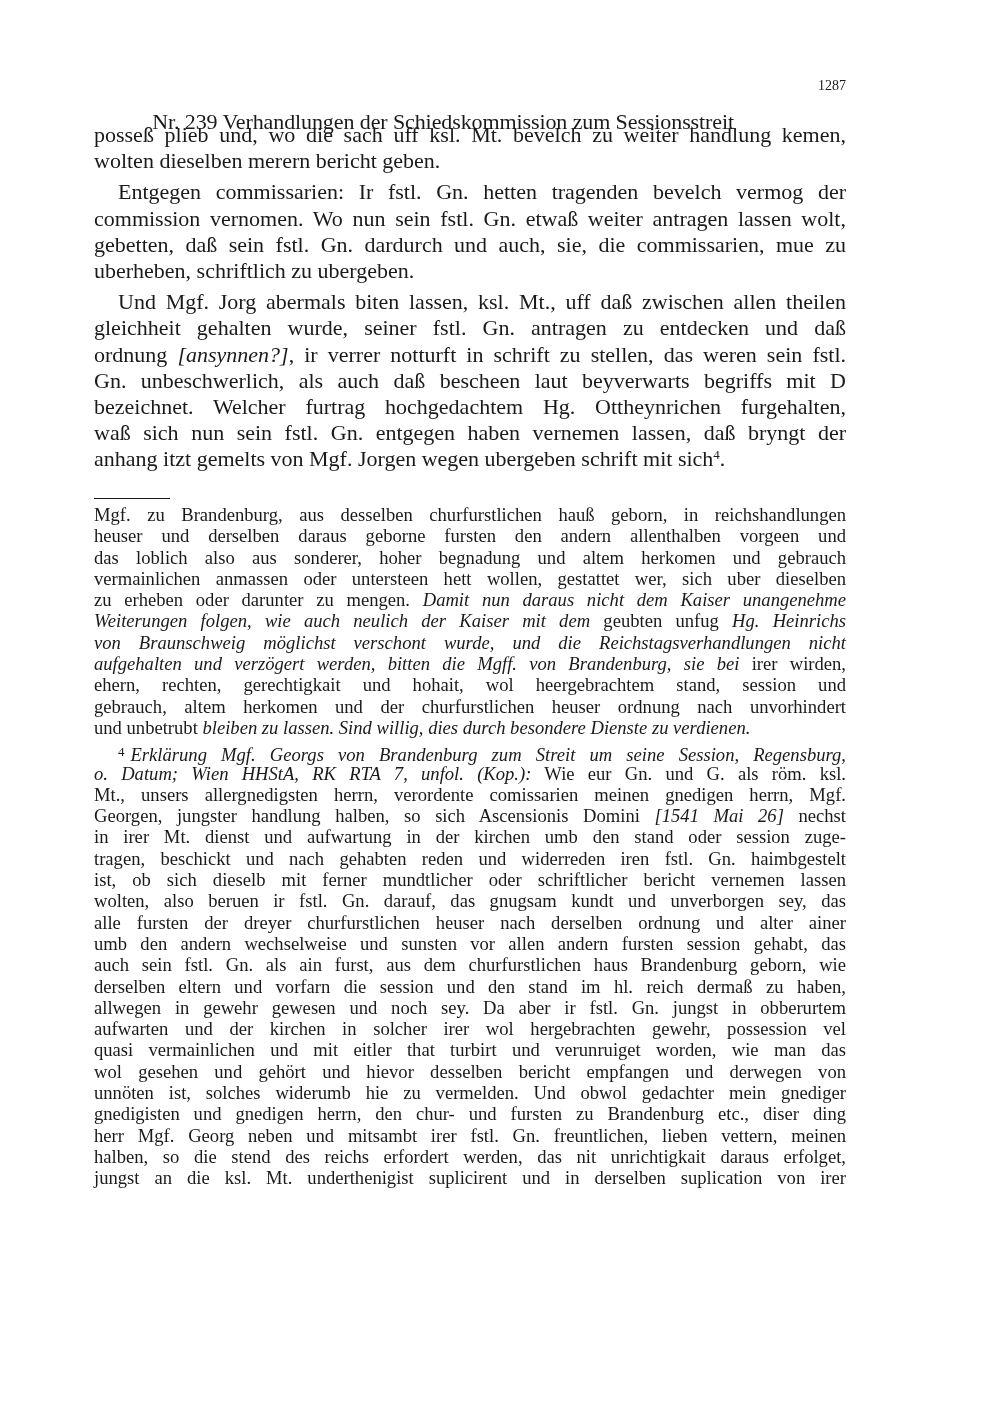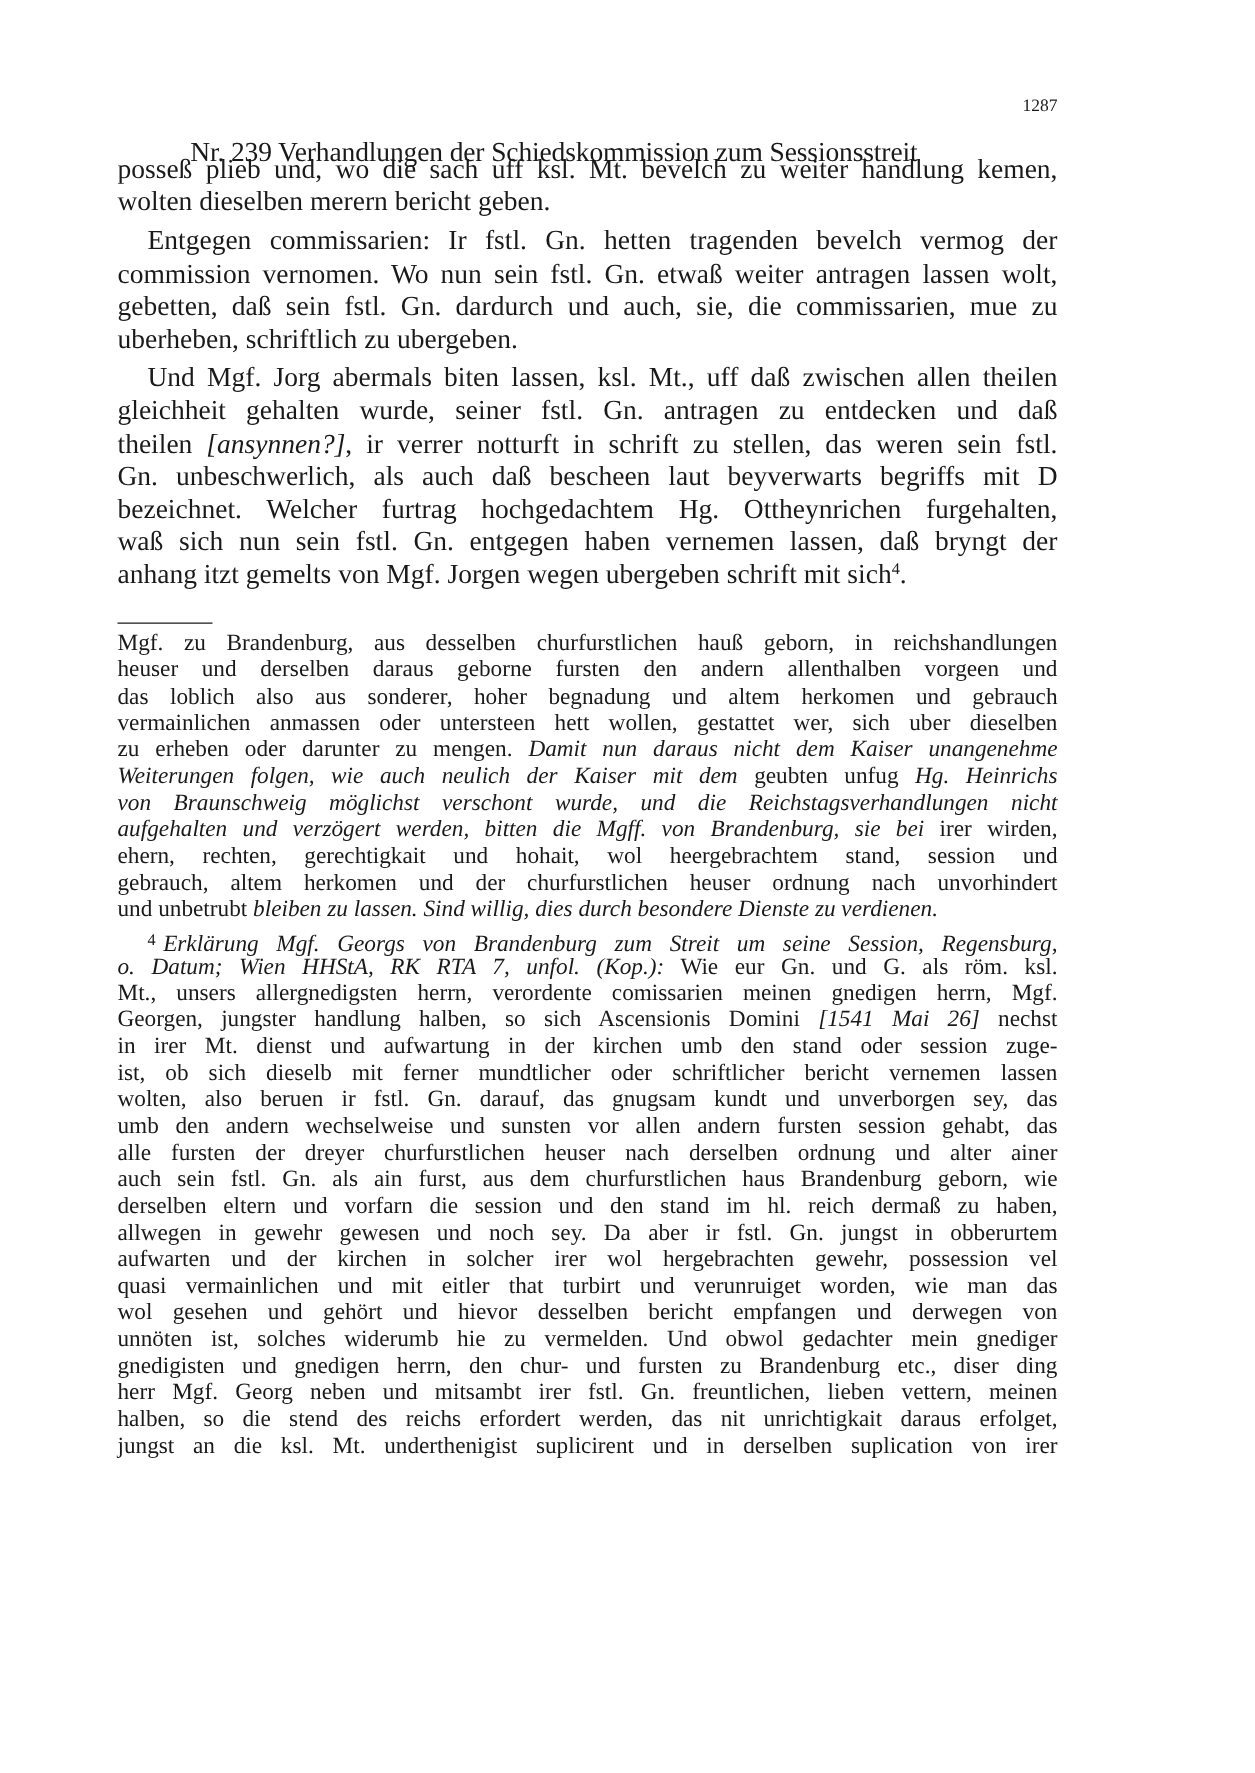--- a/index.html
+++ b/index.html
@@ -40,21 +40,21 @@
     </div>
     <div class="para">
       <span class="line indent">Entgegen commissarien: Ir fstl. Gn. hetten tragenden bevelch vermog der</span>
       <span class="line">commission vernomen. Wo nun sein fstl. Gn. etwaß weiter antragen lassen wolt,</span>
       <span class="line">gebetten, daß sein fstl. Gn. dardurch und auch, sie, die commissarien, mue zu</span>
       <span class="line last">uberheben, schriftlich zu ubergeben.</span>
     </div>
     <div class="para">
       <span class="line indent">Und Mgf. Jorg abermals biten lassen, ksl. Mt., uff daß zwischen allen theilen</span>
       <span class="line">gleichheit gehalten wurde, seiner fstl. Gn. antragen zu entdecken und daß</span>
-      <span class="line"><span>theilen </span><i>[ansynnen?]</i><span>, ir verrer notturft in schrift zu stellen, das weren sein fstl.</span></span>
+      <span class="line"><span>ordnung </span><i>[ansynnen?]</i><span>, ir verrer notturft in schrift zu stellen, das weren sein fstl.</span></span>
       <span class="line">Gn. unbeschwerlich, als auch daß bescheen laut beyverwarts begriffs mit D</span>
       <span class="line">bezeichnet. Welcher furtrag hochgedachtem Hg. Ottheynrichen furgehalten,</span>
       <span class="line">waß sich nun sein fstl. Gn. entgegen haben vernemen lassen, daß bryngt der</span>
       <span class="line last"><span>anhang itzt gemelts von Mgf. Jorgen wegen ubergeben schrift mit sich</span><sup class="ref">4</sup><span>.</span></span>
     </div>
   </div>
 
   <div class="rule"></div>
 
   <div class="notes">
@@ -71,24 +71,25 @@
       <span class="line">gebrauch, altem herkomen und der churfurstlichen heuser ordnung nach unvorhindert</span>
       <span class="line last"><span>und unbetrubt </span><i>bleiben zu lassen. Sind willig, dies durch besondere Dienste zu verdienen.</i></span>
     </div>
 
     <div class="para">
       <span class="line indent"><span class="fn-mark">4</span><i>Erklärung Mgf. Georgs von Brandenburg zum Streit um seine Session, Regensburg,</i></span>
       <span class="line"><i>o. Datum; Wien HHStA, RK RTA 7, unfol. (Kop.):</i><span> Wie eur Gn. und G. als röm. ksl.</span></span>
       <span class="line">Mt., unsers allergnedigsten herrn, verordente comissarien meinen gnedigen herrn, Mgf.</span>
       <span class="line"><span>Georgen, jungster handlung halben, so sich Ascensionis Domini </span><i>[1541 Mai 26]</i><span> nechst</span></span>
       <span class="line">in irer Mt. dienst und aufwartung in der kirchen umb den stand oder session zuge-</span>
+      <span class="line">tragen, beschickt und nach gehabten reden und widerreden iren fstl. Gn. haimbgestelt</span>
       <span class="line">ist, ob sich dieselb mit ferner mundtlicher oder schriftlicher bericht vernemen lassen</span>
       <span class="line">wolten, also beruen ir fstl. Gn. darauf, das gnugsam kundt und unverborgen sey, das</span>
+      <span class="line">alle fursten der dreyer churfurstlichen heuser nach derselben ordnung und alter ainer</span>
       <span class="line">umb den andern wechselweise und sunsten vor allen andern fursten session gehabt, das</span>
-      <span class="line">alle fursten der dreyer churfurstlichen heuser nach derselben ordnung und alter ainer</span>
       <span class="line">auch sein fstl. Gn. als ain furst, aus dem churfurstlichen haus Brandenburg geborn, wie</span>
       <span class="line">derselben eltern und vorfarn die session und den stand im hl. reich dermaß zu haben,</span>
       <span class="line">allwegen in gewehr gewesen und noch sey. Da aber ir fstl. Gn. jungst in obberurtem</span>
       <span class="line">aufwarten und der kirchen in solcher irer wol hergebrachten gewehr, possession vel</span>
       <span class="line">quasi vermainlichen und mit eitler that turbirt und verunruiget worden, wie man das</span>
       <span class="line">wol gesehen und gehört und hievor desselben bericht empfangen und derwegen von</span>
       <span class="line">unnöten ist, solches widerumb hie zu vermelden. Und obwol gedachter mein gnediger</span>
       <span class="line">gnedigisten und gnedigen herrn, den chur- und fursten zu Brandenburg etc., diser ding</span>
       <span class="line">herr Mgf. Georg neben und mitsambt irer fstl. Gn. freuntlichen, lieben vettern, meinen</span>
       <span class="line">halben, so die stend des reichs erfordert werden, das nit unrichtigkait daraus erfolget,</span>

